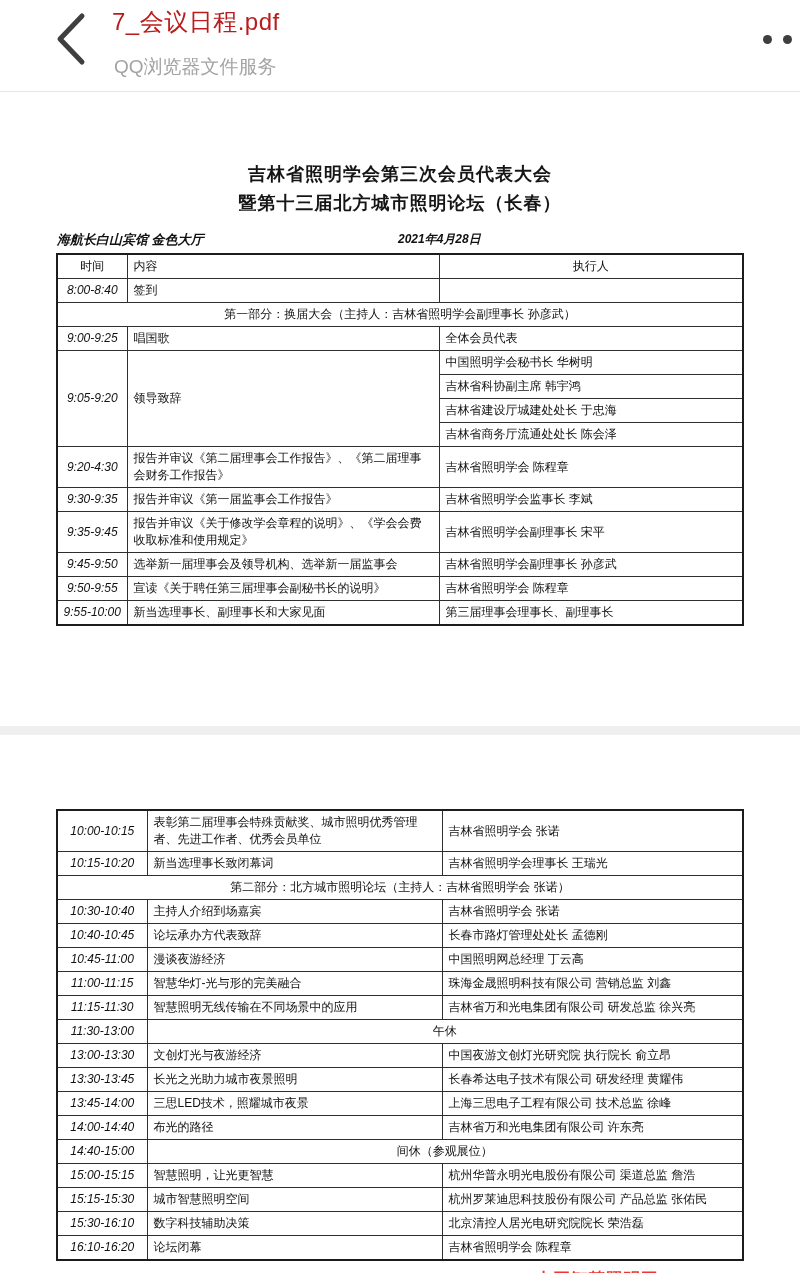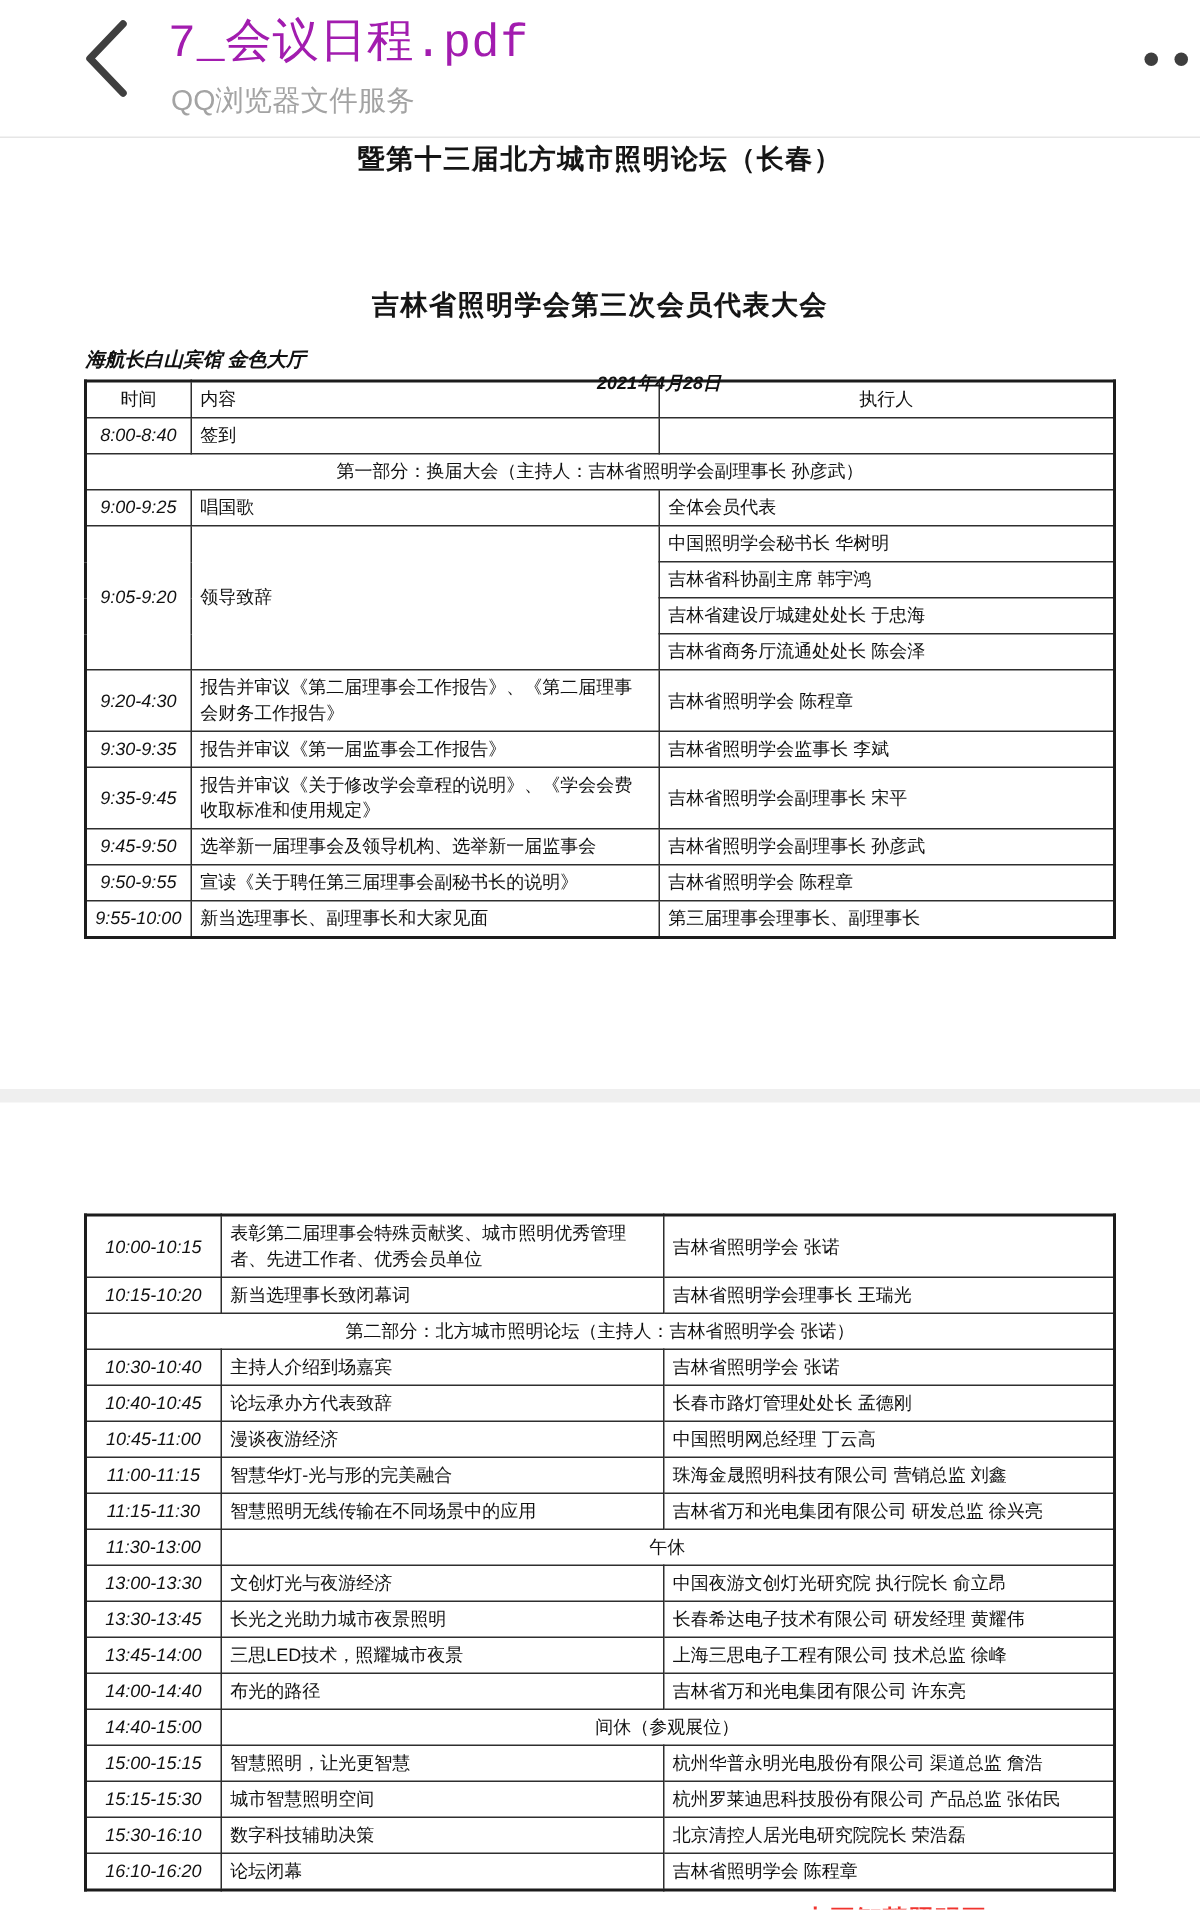--- a/index.html
+++ b/index.html
@@ -8,33 +8,33 @@
     width:800px; height:1273px; position:relative; overflow:hidden;
     font-family:"Liberation Sans","DejaVu Sans",sans-serif;
     color:#1f1f1f;
   }
 
   
   .app-header { position:relative; height:92px; background:#fff; border-bottom:1px solid #e6e6e6; }
   .back-btn { position:absolute; left:48px; top:10px; width:46px; height:58px; cursor:pointer; }
   .back-btn svg { width:100%; height:100%; }
   .file-title {
-    position:absolute; left:112px; top:6px; font-size:31px; color:#a21caf;
-    white-space:nowrap; letter-spacing:0.5px;font-family:Liberation Mono, monospace;
+    position:absolute; left:112px; top:6px; font-size:24px; color:#b91c1c;
+    white-space:nowrap; letter-spacing:0.5px;
   }
   .file-subtitle { position:absolute; left:114px; top:54px; font-size:19px; color:#a3a3a3; }
   .menu-btn { position:absolute; right:2px; top:24px; width:46px; height:30px; cursor:pointer; display:flex; align-items:center; justify-content:flex-end; gap:11px; padding-right:6px; }
   .menu-btn .dot { width:9px; height:9px; border-radius:50%; background:#3e3e3e; }
 
   
   .doc-title { text-align:center; font-weight:bold; font-size:18px; line-height:29px; color:#151515; letter-spacing:1px; }
   .doc-title.first { margin-top:68px; }
   .doc-meta { position:relative; width:688px; margin:13px auto 4px auto; height:18px; font-weight:bold; font-style:italic; }
   .doc-venue { position:absolute; left:1px; top:0; font-size:13px; color:#111; }
-  .doc-date  { position:absolute; left:342px; top:16px; font-size:12px; color:#111; }
+  .doc-date  { position:absolute; left:342px; top:0; font-size:12px; color:#111; }
 
   table.agenda {
     width:688px; margin:0 auto; border-collapse:collapse; table-layout:fixed;
     border:2px solid #1c1c1c;
   }
   table.agenda td, table.agenda th {
     border:1px solid #2e2e2e; padding:3px 6px;
     font-size:12px; line-height:17px; font-weight:normal;
     color:#111; vertical-align:middle; word-break:break-all;
   }
@@ -63,22 +63,22 @@
   </div>
   <div class="file-title">7_会议日程.pdf</div>
   <div class="file-subtitle">QQ浏览器文件服务</div>
   <div class="menu-btn">
     <span class="dot"></span>
     <span class="dot"></span>
   </div>
 </div>
 
 <div>
+  <div class="doc-title first">吉林省照明学会第三次会员代表大会</div>
   <div class="doc-title">暨第十三届北方城市照明论坛（长春）</div>
-  <div class="doc-title first">吉林省照明学会第三次会员代表大会</div>
   <div class="doc-meta">
     <span class="doc-venue">海航长白山宾馆 金色大厅</span>
     <span class="doc-date">2021年4月28日</span>
   </div>
 
   <table class="agenda" id="table1">
     <colgroup>
         <col style="width:70px">
         <col style="width:312px">
         <col>

